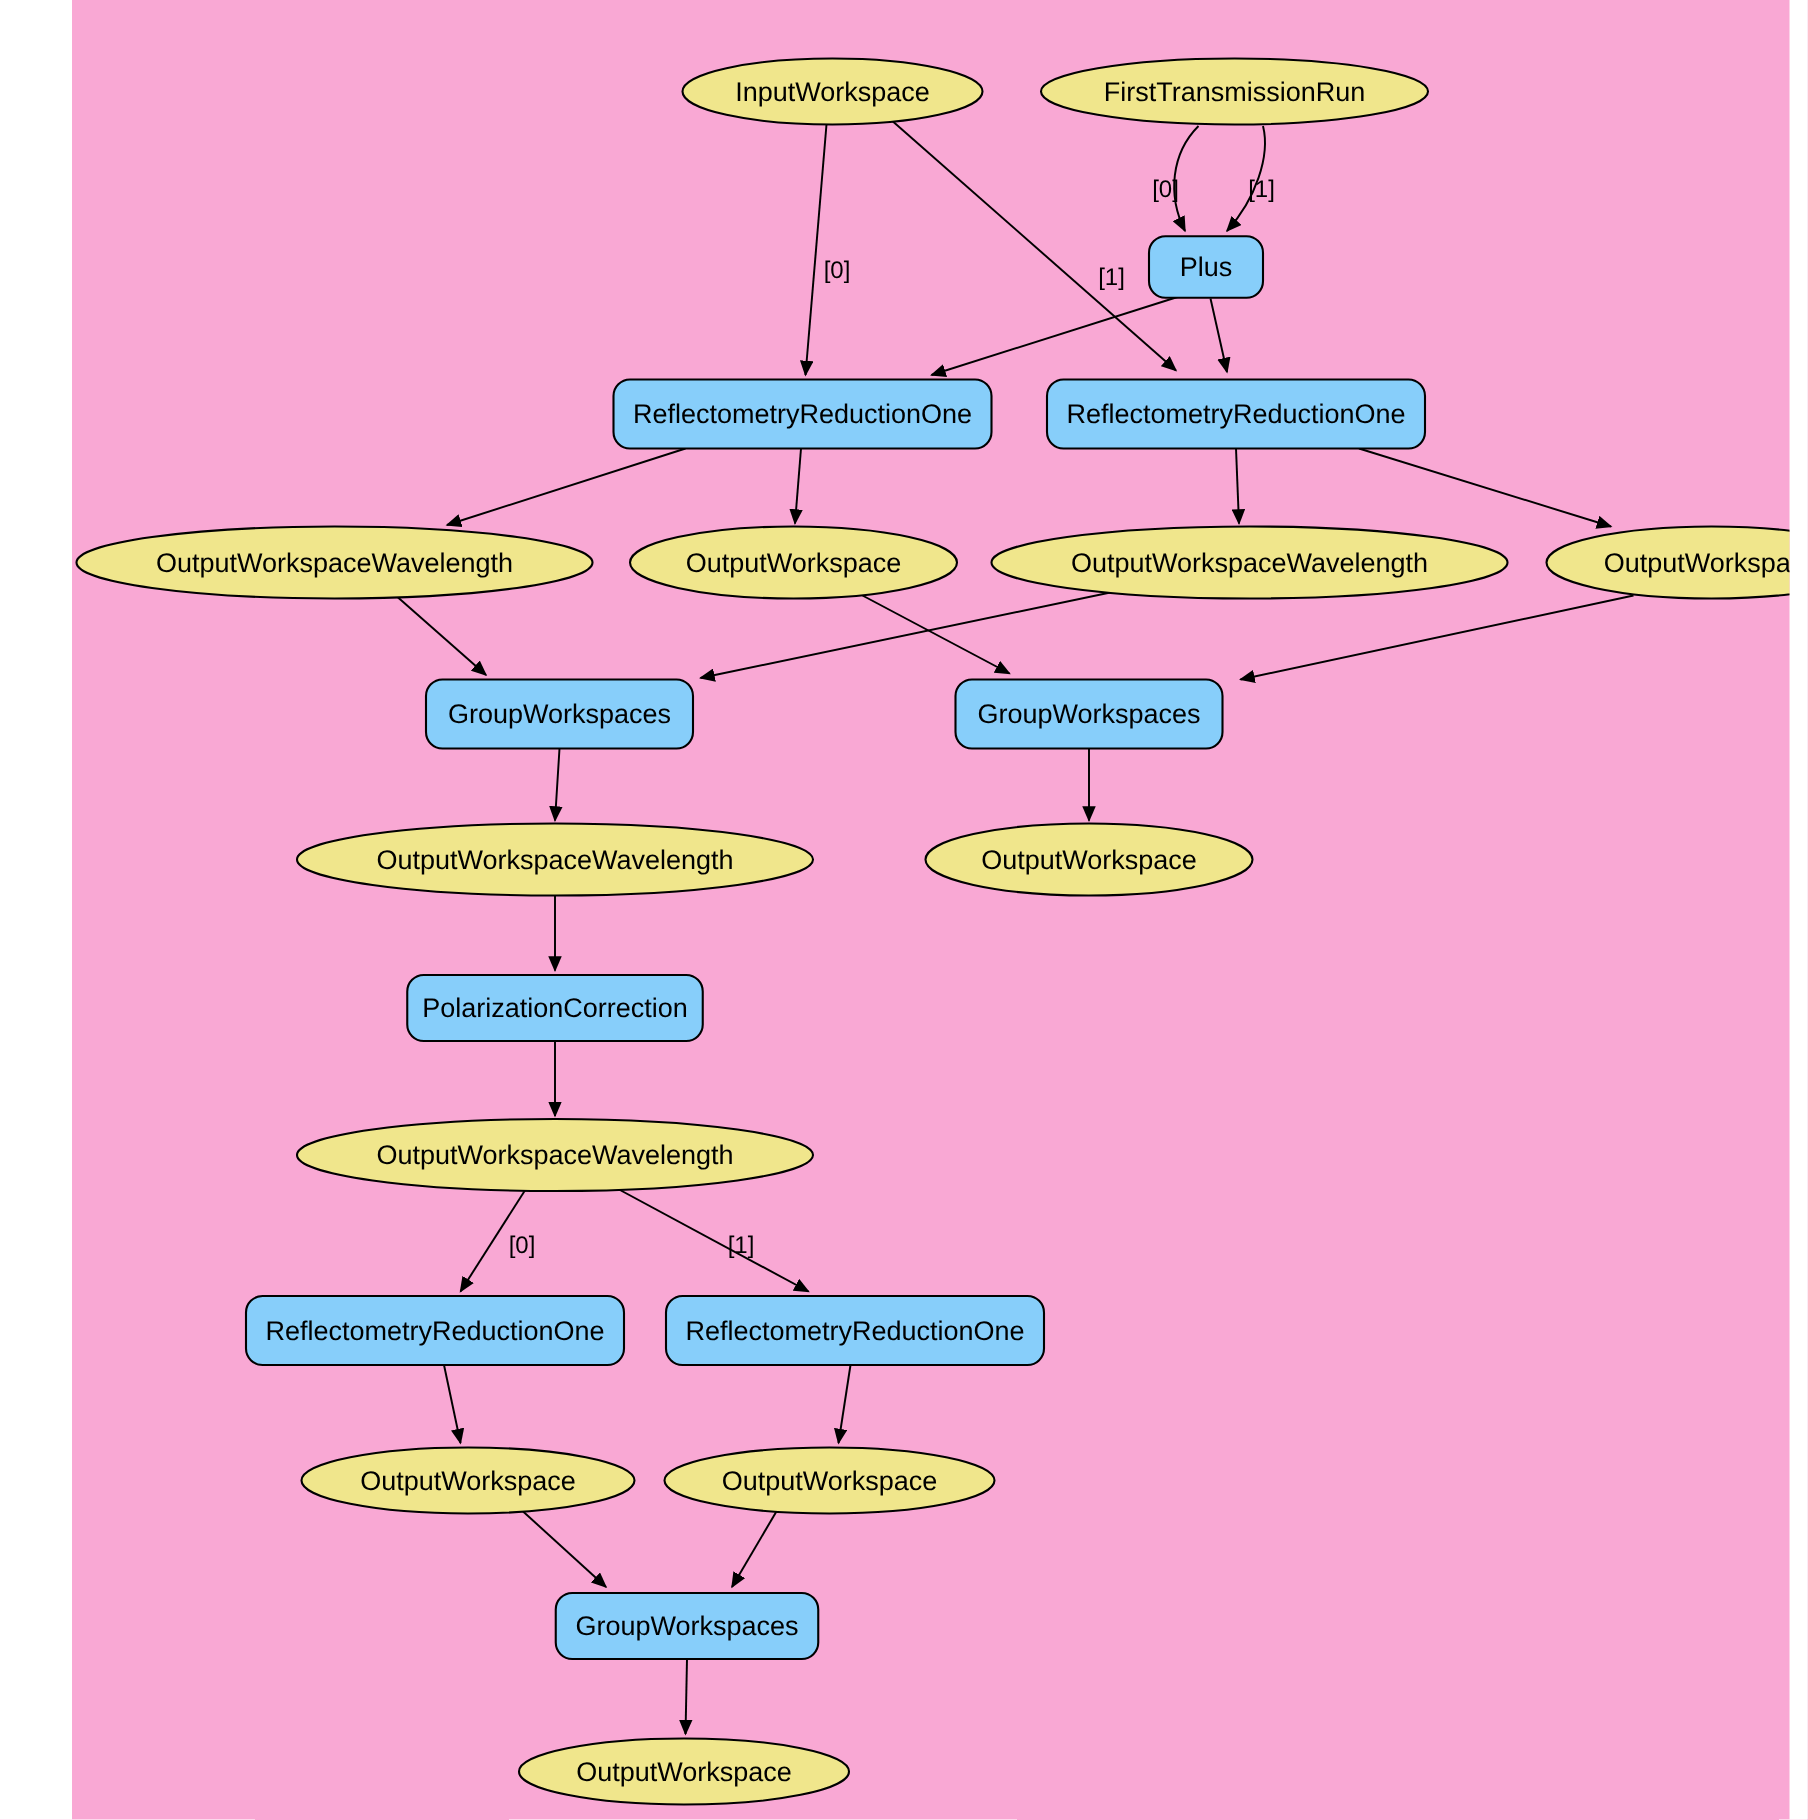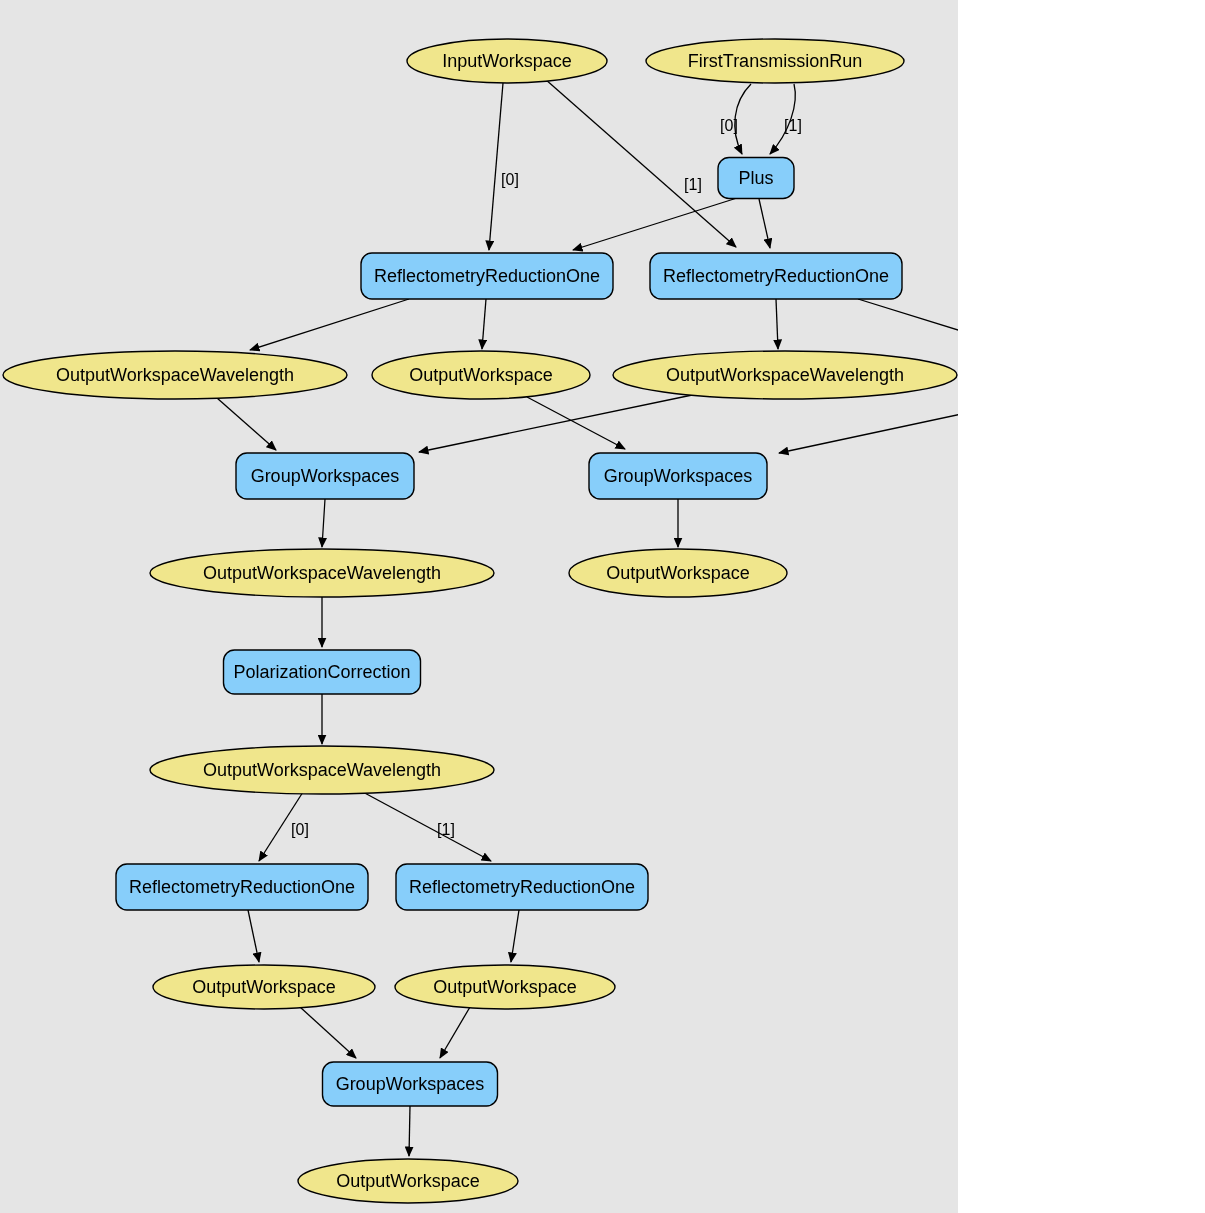--- a/index.html
+++ b/index.html
@@ -5,24 +5,25 @@
   html, body {
     margin: 0;
     padding: 0;
     background: #ffffff;
     width: 1205px;
     height: 1213px;
     font-family: "Liberation Sans", sans-serif;
   }
   #diagram-wrap {
     position: relative;
-    width: 958px;
+    width: 1145px;
     height: 1213px;
-    background: #e5e5e5;
+    background: #f9a8d4;
     overflow: hidden;
+    margin-left: 48px;
   }
   svg { display: block; }
   .edge-path {
     fill: none;
     stroke: #000000;
     stroke-width: 1.3;
   }
   .node-shape-workspace {
     fill: #f0e68c;
     stroke: #000000;

